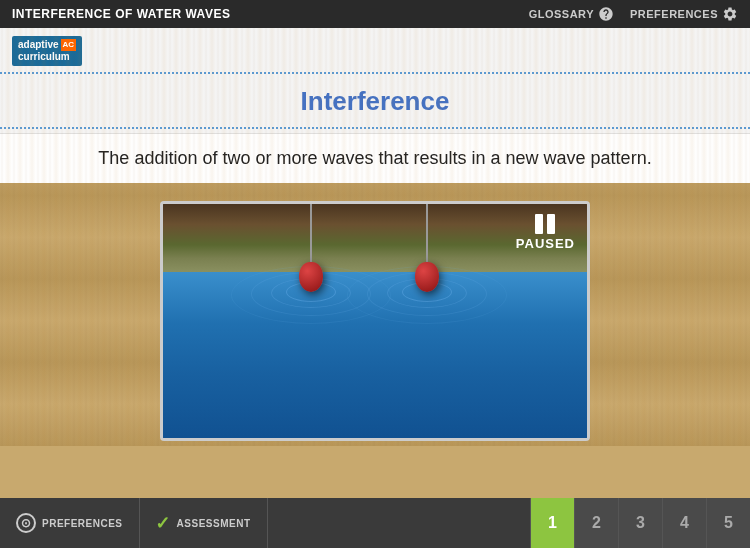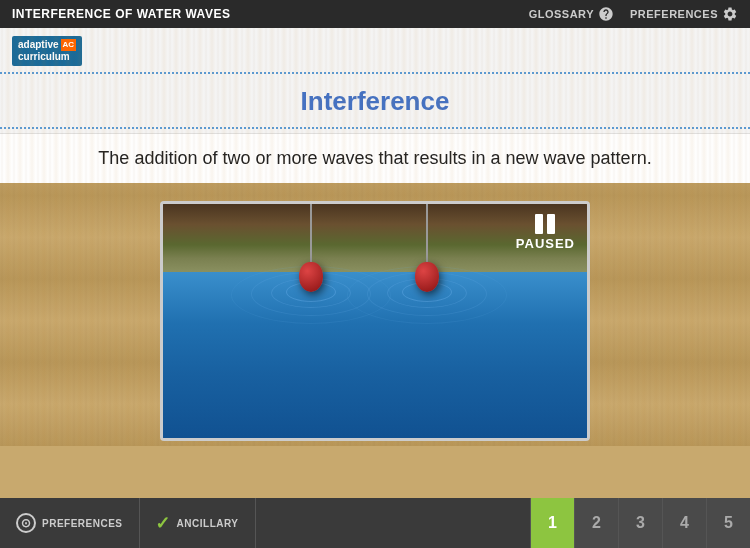--- a/index.html
+++ b/index.html
@@ -387,21 +387,21 @@
 <div id="bottom-nav">
   <div id="bottom-left">
 
     <div class="bottom-btn">
       <div class="obj-icon">⊙</div>
       <span class="bottom-btn-label">PREFERENCES</span>
     </div>
 
     <div class="bottom-btn">
       <span class="check-icon">✓</span>
-      <span class="bottom-btn-label">ANCILLARY</span>
+      <span class="bottom-btn-label">ASSESSMENT</span>
     </div>
 
 
   </div>
 
   <div id="page-numbers">
     <div class="page-num active">1</div>
     <div class="page-num">2</div>
     <div class="page-num">3</div>
     <div class="page-num">4</div>

